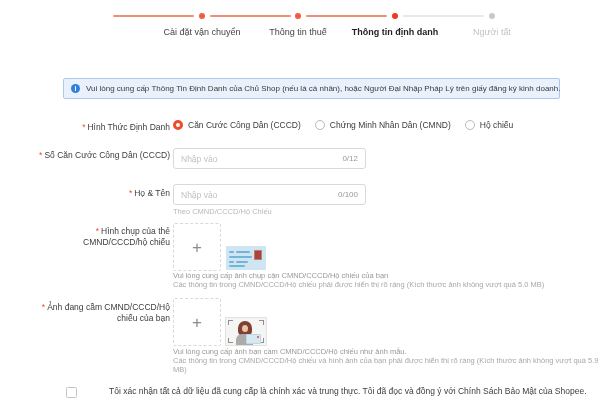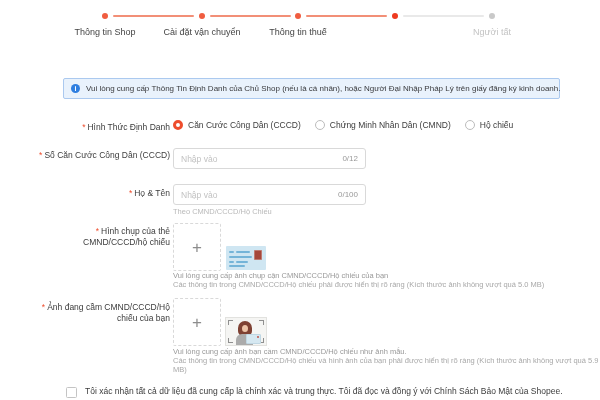--- a/index.html
+++ b/index.html
@@ -80,45 +80,42 @@
   .corner.bl{left:2px;bottom:2px;border-left-width:1px;border-bottom-width:1px;}
   .corner.br{right:2px;bottom:2px;border-right-width:1px;border-bottom-width:1px;}
   .hair{position:absolute;left:12px;top:3px;width:14px;height:15px;background:#7e4133;border-radius:7px 7px 5px 5px;}
   .face{position:absolute;left:16px;top:7px;width:6px;height:7px;background:#edc4a8;border-radius:50%;}
   .torso{position:absolute;left:10px;top:16px;width:17px;height:12px;background:#ababab;border-radius:6px 6px 0 0;}
   .card2{position:absolute;left:20px;top:16px;width:13px;height:8px;background:#d6e8f1;border:1px solid #c0d7e3;border-radius:1px;}
   .card2 i{position:absolute;right:1px;top:1px;width:2px;height:2px;background:#c0554a;border-radius:50%;display:block;}
   
   .footer{position:absolute;left:66px;top:386px;display:flex;align-items:flex-start;gap:8px;}
   .chk{flex:0 0 auto;width:9px;height:9px;border:1px solid #c4c4c4;border-radius:1.5px;background:#fff;margin-top:0.5px;cursor:pointer;}
-  .chk-text{font-size:8.5px;color:#3c3c3c;line-height:11px;}
+  .chk-text{font-size:8.5px;color:#3c3c3c;line-height:11px;margin-left:24px;}
 </style>
 </head>
 <body>
 
 <div class="stepper">
   <div class="sline" style="left:113px;width:81px;"></div>
   <div class="sline" style="left:210px;width:81px;"></div>
   <div class="sline" style="left:306px;width:81px;"></div>
   <div class="sline gray" style="left:403px;width:81px;"></div>
 
-  <div class="step done" style="left:50px;">
-    <span class="dot"></span>
-    <div class="step-label">Thông tin Shop</div>
-  </div>
   <div class="step done" style="left:243px;">
     <span class="dot"></span>
     <div class="step-label">Thông tin thuế</div>
   </div>
   <div class="step done" style="left:147px;">
     <span class="dot"></span>
     <div class="step-label">Cài đặt vận chuyển</div>
   </div>
   <div class="step active" style="left:340px;">
     <span class="dot"></span>
+    <div class="step-label">Thông tin định danh</div>
   </div>
   <div class="step upcoming" style="left:437px;">
     <span class="dot"></span>
     <div class="step-label">Người tất</div>
   </div>
 </div>
 
 <div class="banner">
   <i class="info-ic">i</i>
   <span class="banner-text">Vui lòng cung cấp Thông Tin Định Danh của Chủ Shop (nếu là cá nhân), hoặc Người Đại Nhập Pháp Lý trên giấy đăng ký kinh doanh.</span>

